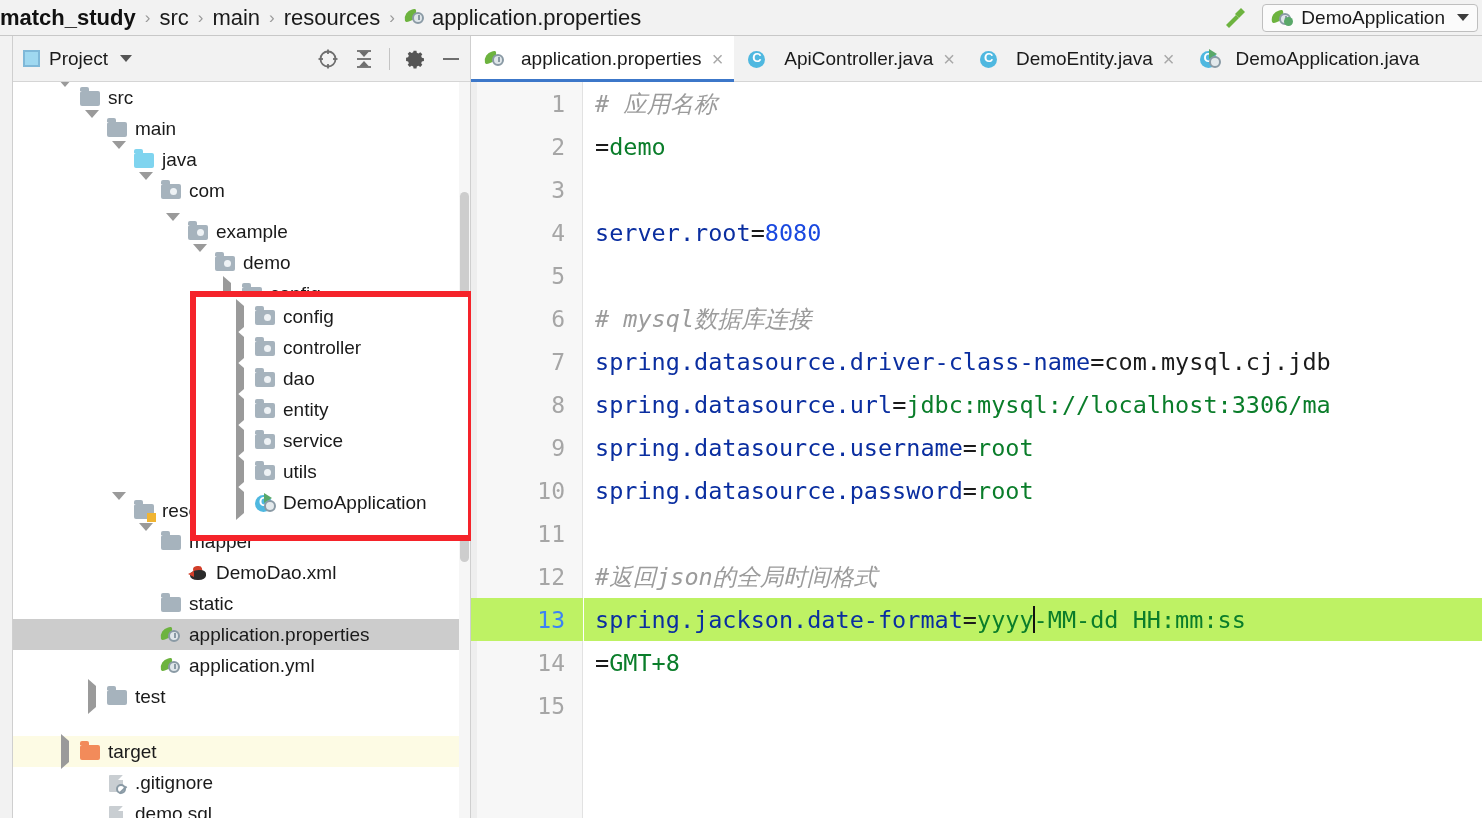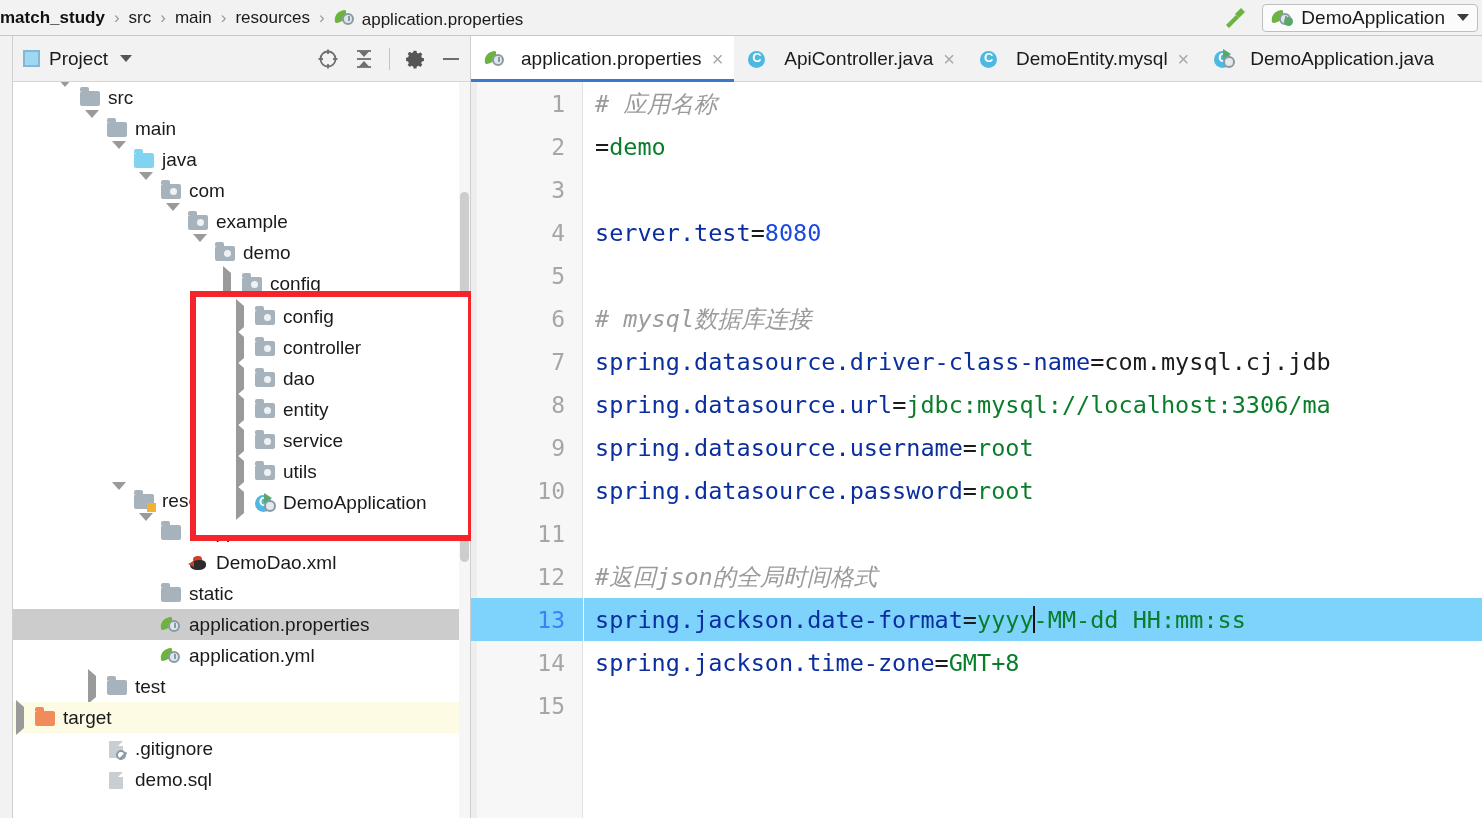--- a/index.html
+++ b/index.html
@@ -15,22 +15,22 @@
 
   
   .topbar {
     position: absolute; left: 0; top: 0; width: 1482px; height: 36px;
     background: #f2f2f2;
     border-bottom: 1px solid #c8c8c8;
     display: flex; align-items: center;
   }
   .crumbs { display: flex; align-items: center; padding-left: 0px; height: 100%; }
   .crumb {
-    font-size: 17px; color: #1a1a1a; white-space: nowrap;
-    display: flex; align-items: flex-end; line-height: 1;
+    font-size: 22px; color: #1a1a1a; white-space: nowrap;
+    display: flex; align-items: flex-start; line-height: 1;
   }
   .crumb.proj { font-weight: bold; color: #111; }
   .sep {
     color: #9a9a9a; font-size: 17px; padding: 0 9px; line-height: 1;
     display: flex; align-items: center;
   }
   .topbar-right {
     margin-left: auto; display: flex; align-items: center; gap: 14px;
     padding-right: 4px; height: 100%;
   }
@@ -199,21 +199,21 @@
   .tab-icon { width: 22px; height: 20px; position: relative; flex: 0 0 22px; }
 
   .codearea { position: absolute; left: 0; top: 46px; right: 0; bottom: 0;
               background: #ffffff; overflow: hidden; }
   .gutter {
     position: absolute; left: 0; top: 0; width: 112px; bottom: 0;
     background: #f7f7f7; border-right: 1px solid #e2e2e2;
   }
   .lrow { position: relative; height: 43px; }
   .lrow.current .ln-bg,
-  .lrow.current .ln-code { background: #7dd3fc; }
+  .lrow.current .ln-code { background: #bef264; }
   .ln-bg { position: absolute; left: 0; top: 0; width: 112px; height: 43px; }
   .ln-num {
     position: absolute; left: 0; top: 0; width: 94px; height: 43px;
     display: flex; align-items: center; justify-content: flex-end;
     font-family: "DejaVu Sans Mono", monospace; font-size: 23px; color: #a6a6a6;
   }
   .lrow.current .ln-num { color: #3b82f6; }
   .ln-code {
     position: absolute; left: 113px; top: 0; right: 0; height: 43px;
     display: flex; align-items: center;
@@ -359,21 +359,21 @@
           </span>
           <span class="tlabel">java</span>
         </div>
         <div class="trow" style="padding-left: 126px;">
           <span class="tw"><span class="arrow-d"></span></span>
           <span class="ticon">
             <span class="fld pkg"></span>
           </span>
           <span class="tlabel">com</span>
         </div>
-        <div class="trow" style="padding-left: 153px;">
+        <div class="trow" style="padding-left: 153px; margin-top: 10px;">
           <span class="tw"><span class="arrow-d"></span></span>
           <span class="ticon">
             <span class="fld pkg"></span>
           </span>
           <span class="tlabel">example</span>
         </div>
         <div class="trow" style="padding-left: 180px;">
           <span class="tw"><span class="arrow-d"></span></span>
           <span class="ticon">
             <span class="fld pkg"></span>
@@ -483,21 +483,21 @@
           </span>
           <span class="tlabel">application.yml</span>
         </div>
         <div class="trow" style="padding-left: 72px;">
           <span class="tw"><span class="arrow-r"></span></span>
           <span class="ticon">
             <span class="fld"></span>
           </span>
           <span class="tlabel">test</span>
         </div>
-        <div class="trow warn" style="">
+        <div class="trow warn" style="padding-left: 45px; margin-top: 24px;">
           <span class="tw"><span class="arrow-r"></span></span>
           <span class="ticon">
             <span class="fld target"></span>
           </span>
           <span class="tlabel">target</span>
         </div>
         <div class="trow" style="padding-left: 72px;">
           <span class="tw"></span>
           <span class="ticon">
             <span class="doc">
@@ -592,21 +592,21 @@
           <span class="ticon">
             <span class="jcls"></span>
           </span>
           <span>ApiController.java</span>
           <span class="tabx">×</span>
         </div>
         <div class="tab">
           <span class="ticon">
             <span class="jcls"></span>
           </span>
-          <span>DemoEntity.mysql</span>
+          <span>DemoEntity.java</span>
           <span class="tabx">×</span>
         </div>
         <div class="tab">
           <span class="ticon">
             <span class="jcls"></span>
             <span class="jrun"></span>
             <span class="jspin"></span>
           </span>
           <span>DemoApplication.java</span>
         </div>
@@ -627,21 +627,21 @@
             <div class="ln-num">2</div>
             <div class="ln-code"><span class="eq">=</span><span class="valg">demo</span></div>
           </div>
           <div class="lrow">
             <div class="ln-bg"></div>
             <div class="ln-num">3</div>
           </div>
           <div class="lrow">
             <div class="ln-bg"></div>
             <div class="ln-num">4</div>
-            <div class="ln-code"><span class="key">server.test</span><span class="eq">=</span><span class="valb">8080</span></div>
+            <div class="ln-code"><span class="key">server.root</span><span class="eq">=</span><span class="valb">8080</span></div>
           </div>
           <div class="lrow">
             <div class="ln-bg"></div>
             <div class="ln-num">5</div>
             <div class="ln-code"></div>
           </div>
           <div class="lrow">
             <div class="ln-bg"></div>
             <div class="ln-num">6</div>
             <div class="ln-code"><span class="cmt"># mysql数据库连接</span></div>
@@ -677,21 +677,21 @@
             <div class="ln-code"><span class="cmt">#返回json的全局时间格式</span></div>
           </div>
           <div class="lrow current">
             <div class="ln-bg"></div>
             <div class="ln-num">13</div>
             <div class="ln-code"><span class="key">spring.jackson.date-format</span><span class="eq">=</span><span class="valg">yyyy</span><span class="caret-bar"></span><span class="valg">-MM-dd HH:mm:ss</span></div>
           </div>
           <div class="lrow">
             <div class="ln-bg"></div>
             <div class="ln-num">14</div>
-            <div class="ln-code"><span class="key">spring.jackson.time-zone</span><span class="eq">=</span><span class="valg">GMT+8</span></div>
+            <div class="ln-code"><span class="eq">=</span><span class="valg">GMT+8</span></div>
           </div>
           <div class="lrow">
             <div class="ln-bg"></div>
             <div class="ln-num">15</div>
             <div class="ln-code"></div>
           </div>
         </div>
     </div>
   </div>
 

